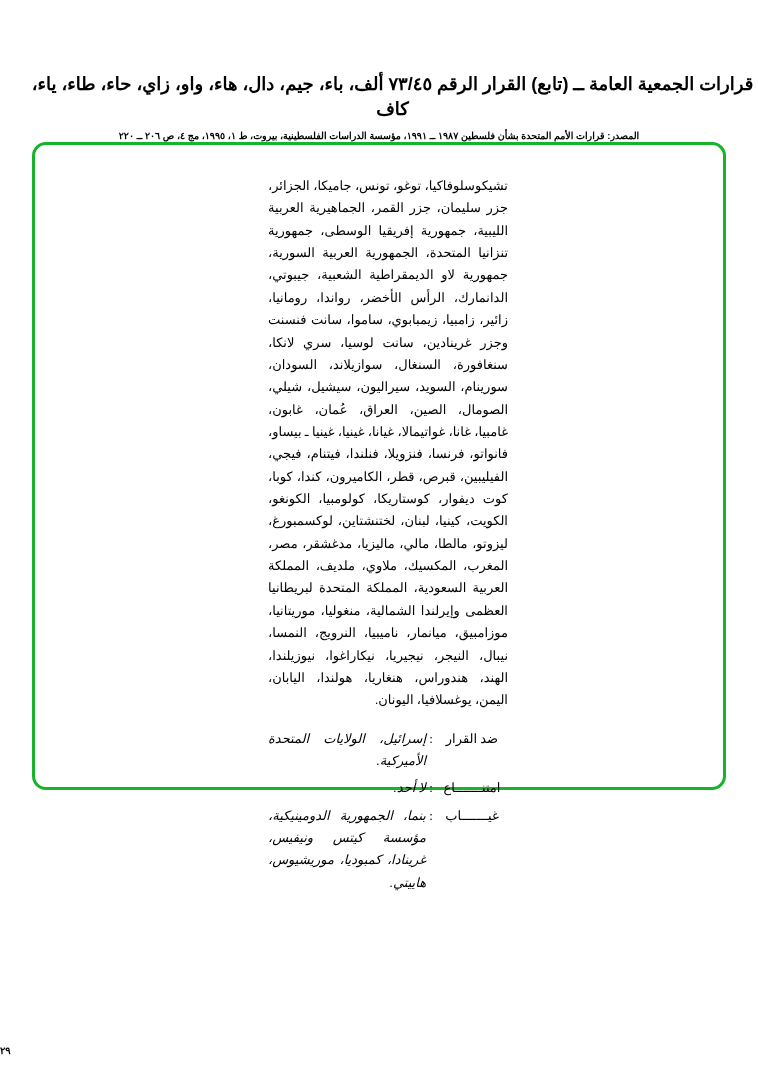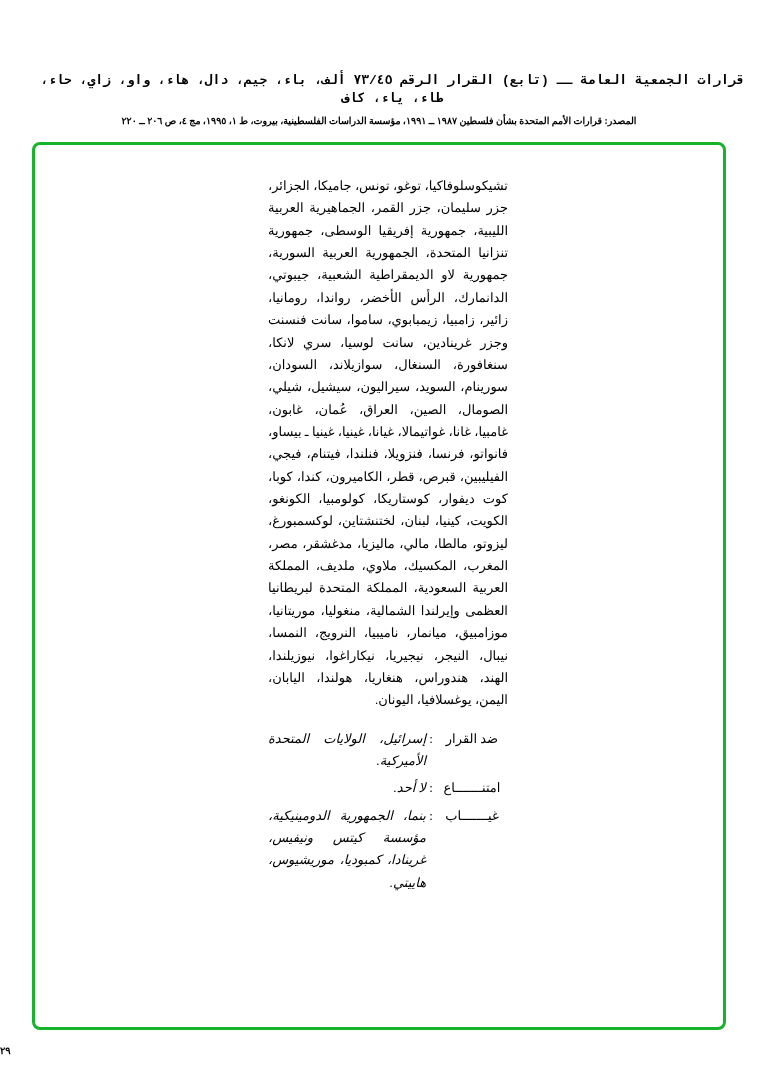--- a/index.html
+++ b/index.html
@@ -22,44 +22,44 @@
     box-sizing: border-box;
   }
   .header {
     position: absolute;
     top: 72px;
     left: 0;
     right: 0;
     text-align: center;
   }
   .header-title {
-    font-family: Liberation Mono, monospace;
+    font-family: Liberation Sans, sans-serif;
     font-weight: bold;
-    font-size: 13px;
+    font-size: 18px;
     letter-spacing: 0px;
     direction: rtl;
     line-height: 1.4;
     padding-left: 27px;
   }
   .header-source {
-    font-family: Liberation Serif, serif;
+    font-family: Liberation Sans, sans-serif;
     font-weight: bold;
     font-size: 9.5px;
     direction: rtl;
     margin-top: 7px;
     line-height: 1.4;
   }
   .frame {
     position: absolute;
     top: 142px;
     left: 32px;
     width: 694px;
-    height: 888px;
+    height: 648px;
     border: 3.5px solid #17b32a;
-    border-radius: 8px;
+    border-radius: 14px;
     box-sizing: border-box;
     background: #ffffff;
   }
   .content {
     position: absolute;
     top: 30px;
     right: 215px;
     width: 240px;
     direction: rtl;
   }

